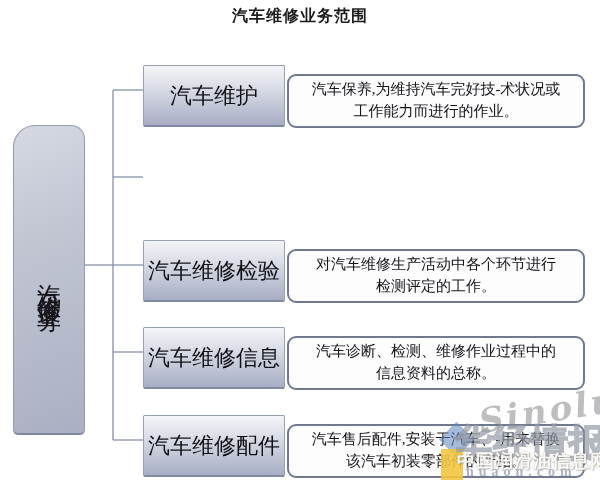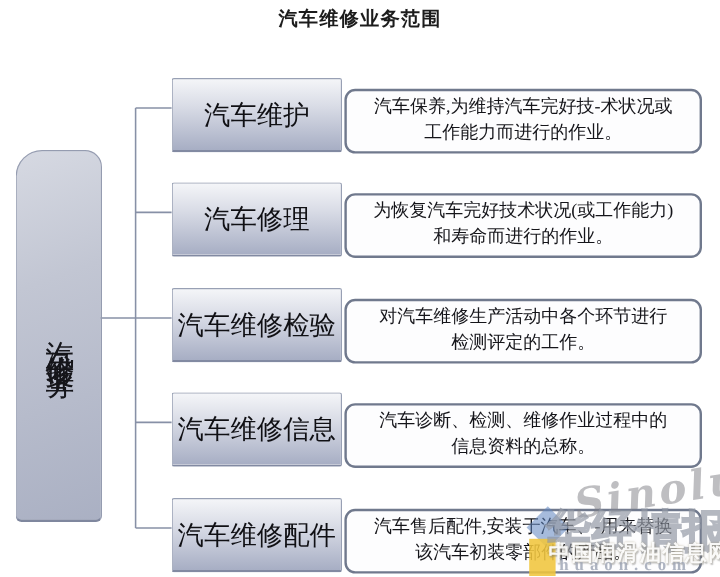--- a/index.html
+++ b/index.html
@@ -142,25 +142,20 @@
   <div class="root-box">
     <div class="root-label">汽车维修业务</div>
   </div>
 
   <div class="row row-1">
     <div class="label-box">汽车维护</div>
     <div class="desc-box">汽车保养,为维持汽车完好技-术状况或
 工作能力而进行的作业。</div>
   </div>
 
-  <div class="row row-2">
-    <div class="label-box">汽车修理</div>
-    <div class="desc-box">为恢复汽车完好技术状况(或工作能力)
-和寿命而进行的作业。</div>
-  </div>
 
   <div class="row row-3">
     <div class="label-box">汽车维修检验</div>
     <div class="desc-box">对汽车维修生产活动中各个环节进行
 检测评定的工作。</div>
   </div>
 
   <div class="row row-5">
     <div class="label-box">汽车维修配件</div>
     <div class="desc-box">汽车售后配件,安装于汽车、-用来替换

